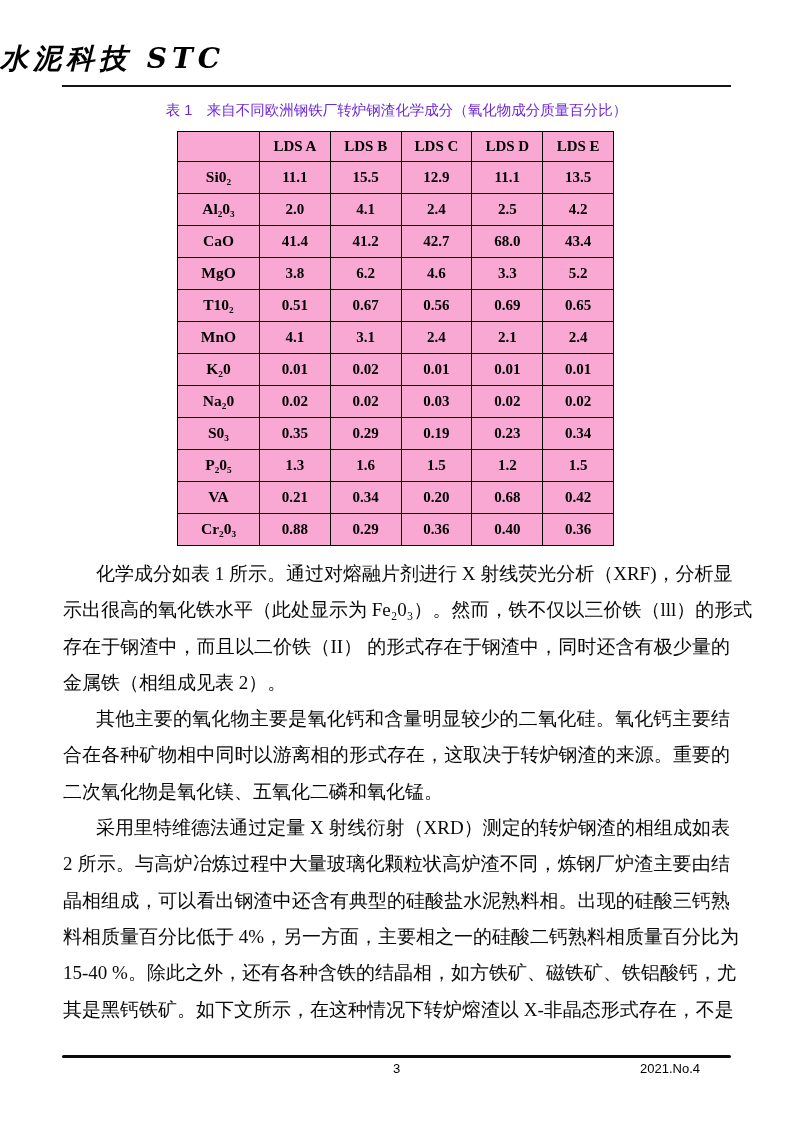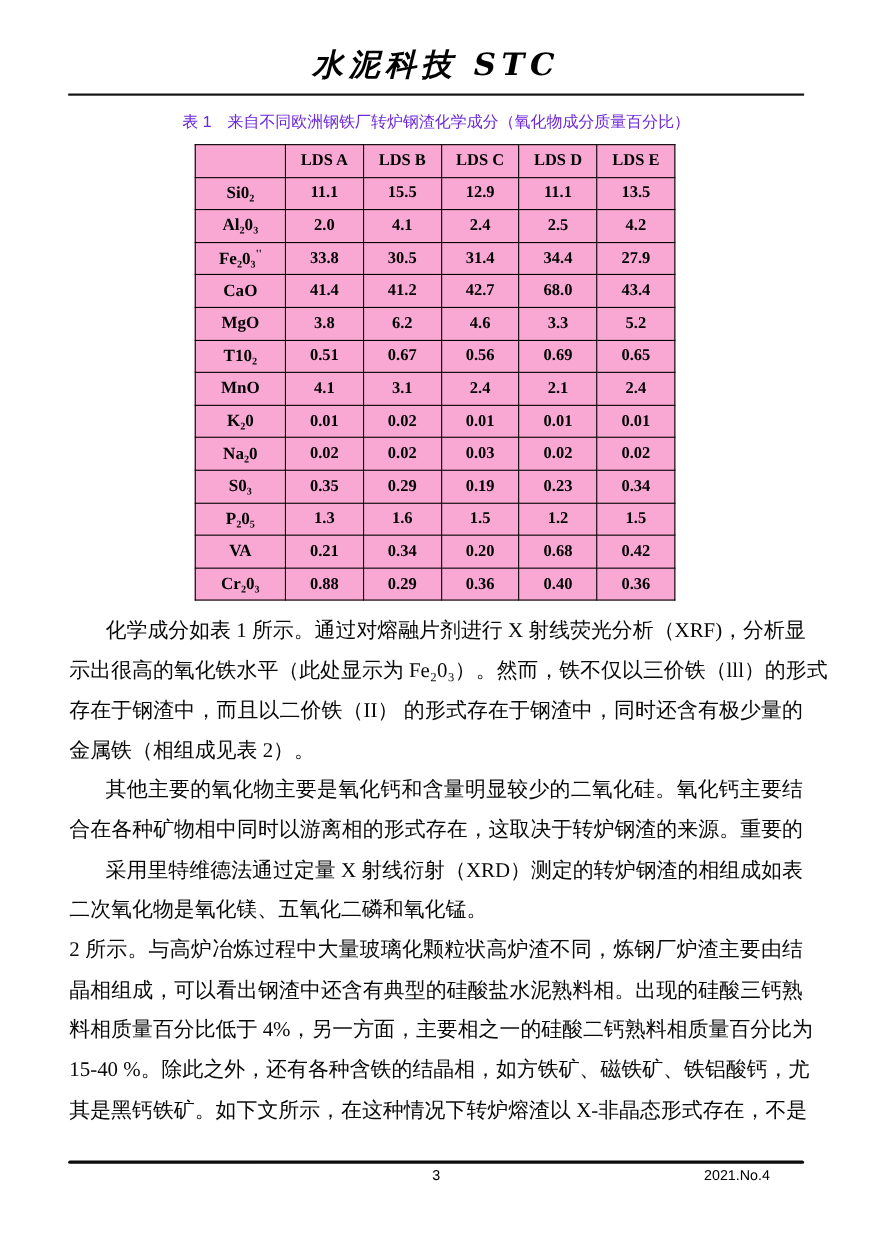--- a/index.html
+++ b/index.html
@@ -9,21 +9,20 @@
     margin:0 auto;
     background:#ffffff;
     color:#000;
     font-family:"Liberation Serif","DejaVu Serif",serif;
     overflow:hidden;
   }
 
   
   .journal-title {
     position:absolute; top:40px; left:0; width:100%;
-    text-align:center;
     font-family:"DejaVu Serif","Liberation Serif",serif;
     font-style:italic; font-weight:bold;
     font-size:28px; letter-spacing:5px;
   }
   .header-rule {
     position:absolute; top:85px; left:62px; width:669px;
     height:2px; background:#141414;
   }
 
   
@@ -117,28 +116,20 @@
         </tr>
         <tr>
           <td class="row-label">Al₂0₃</td>
           <td>2.0</td>
           <td>4.1</td>
           <td>2.4</td>
           <td>2.5</td>
           <td>4.2</td>
         </tr>
         <tr>
-          <td class="row-label">Fe₂0₃<sup>''</sup></td>
-          <td>33.8</td>
-          <td>30.5</td>
-          <td>31.4</td>
-          <td>34.4</td>
-          <td>27.9</td>
-        </tr>
-        <tr>
           <td class="row-label">CaO</td>
           <td>41.4</td>
           <td>41.2</td>
           <td>42.7</td>
           <td>68.0</td>
           <td>43.4</td>
         </tr>
         <tr>
           <td class="row-label">MgO</td>
           <td>3.8</td>
@@ -214,22 +205,22 @@
       </tbody>
   </table>
 
   <div class="article-body" id="article-body">
       <div class="body-line first">化学成分如表 1 所示。通过对熔融片剂进行 X 射线荧光分析（XRF)，分析显</div>
       <div class="body-line">示出很高的氧化铁水平（此处显示为 Fe₂0₃）。然而，铁不仅以三价铁（lll）的形式</div>
       <div class="body-line">存在于钢渣中，而且以二价铁（II） 的形式存在于钢渣中，同时还含有极少量的</div>
       <div class="body-line short">金属铁（相组成见表 2）。</div>
       <div class="body-line first">其他主要的氧化物主要是氧化钙和含量明显较少的二氧化硅。氧化钙主要结</div>
       <div class="body-line">合在各种矿物相中同时以游离相的形式存在，这取决于转炉钢渣的来源。重要的</div>
+      <div class="body-line short">二次氧化物是氧化镁、五氧化二磷和氧化锰。</div>
       <div class="body-line first">采用里特维德法通过定量 X 射线衍射（XRD）测定的转炉钢渣的相组成如表</div>
-      <div class="body-line short">二次氧化物是氧化镁、五氧化二磷和氧化锰。</div>
       <div class="body-line">2 所示。与高炉冶炼过程中大量玻璃化颗粒状高炉渣不同，炼钢厂炉渣主要由结</div>
       <div class="body-line">晶相组成，可以看出钢渣中还含有典型的硅酸盐水泥熟料相。出现的硅酸三钙熟</div>
       <div class="body-line">料相质量百分比低于 4%，另一方面，主要相之一的硅酸二钙熟料相质量百分比为</div>
       <div class="body-line">15-40 %。除此之外，还有各种含铁的结晶相，如方铁矿、磁铁矿、铁铝酸钙，尤</div>
       <div class="body-line">其是黑钙铁矿。如下文所示，在这种情况下转炉熔渣以 X-非晶态形式存在，不是</div>
     </div>
 
   <div class="footer-rule"></div>
 
   <div class="page-number">3</div>

